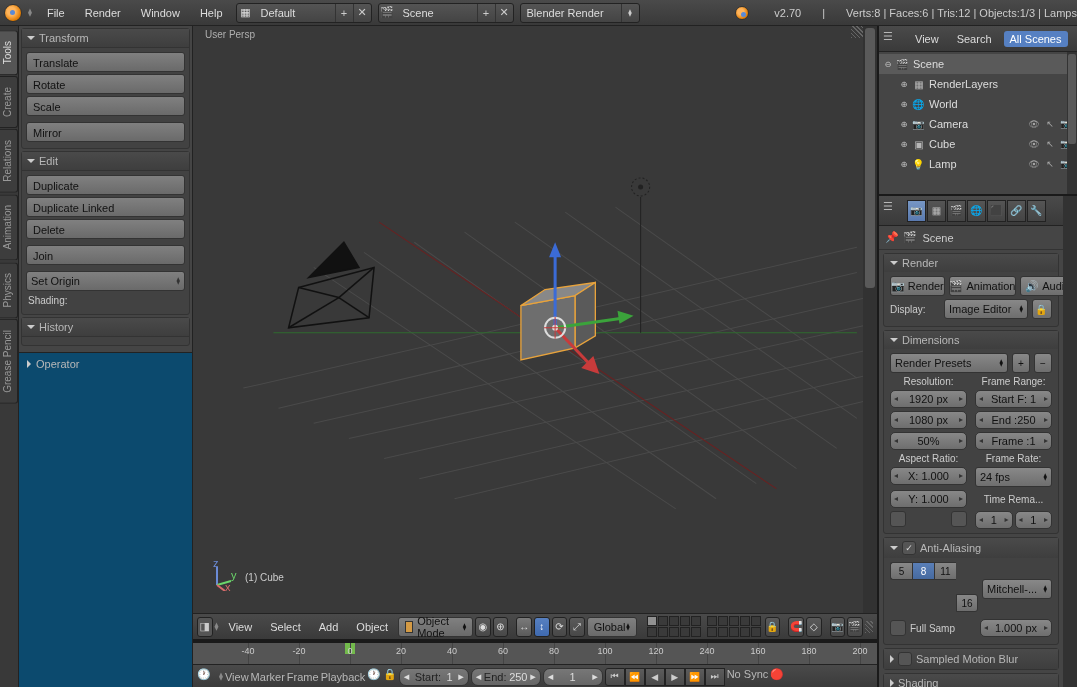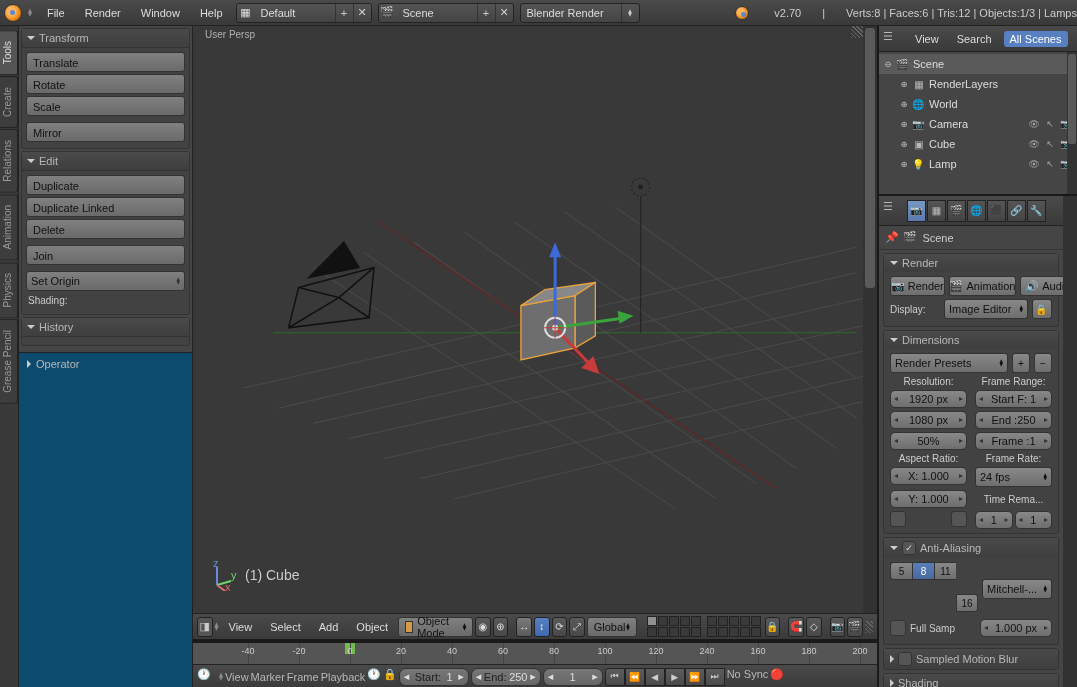--- a/index.html
+++ b/index.html
@@ -42,21 +42,21 @@
 
 
 .op-panel { flex:1; background:#0c4a6e; border-top:1px solid #222; margin-top:4px; }
 .op-header { padding:5px 8px; display:flex; align-items:center; }
 .op-header .tri { border-left:4px solid #ccc; border-top:4px solid transparent; border-bottom:4px solid transparent; width:0; height:0; margin-right:5px; }
 
 
 .viewport-wrap { flex:1; display:flex; flex-direction:column; min-width:0; }
 .viewport { flex:1; background:#393939; position:relative; overflow:hidden; }
 .vp-label { position:absolute; top:3px; left:12px; color:#b0b0b0; font-size:10px; }
-.vp-objname { position:absolute; left:52px; bottom:30px; color:#ccc; font-size:14px; }
+.vp-objname { position:absolute; left:52px; bottom:30px; color:#ccc; font-size:10px; }
 .vp-scroll-right { position:absolute; right:0; top:0; width:14px; height:100%; background:#323232; }
 .vp-scroll-right .thumb { position:absolute; left:2px; top:2px; right:2px; height:260px; background:#5a5a5a; border-radius:3px; }
 .axis-mini { position:absolute; left:14px; bottom:22px; width:30px; height:30px; }
 
 
 .vp-svg { position:absolute; inset:0; }
 
 
 .vp-header { height:26px; background:linear-gradient(#4a4a4a,#3a3a3a); border-top:1px solid #222; display:flex; align-items:center; padding:0 4px; gap:2px; }
 .vp-header .icon-sel { width:22px; height:20px; background:#555; border:1px solid #222; border-radius:3px; display:flex; align-items:center; justify-content:center; color:#ccc; cursor:pointer; }

